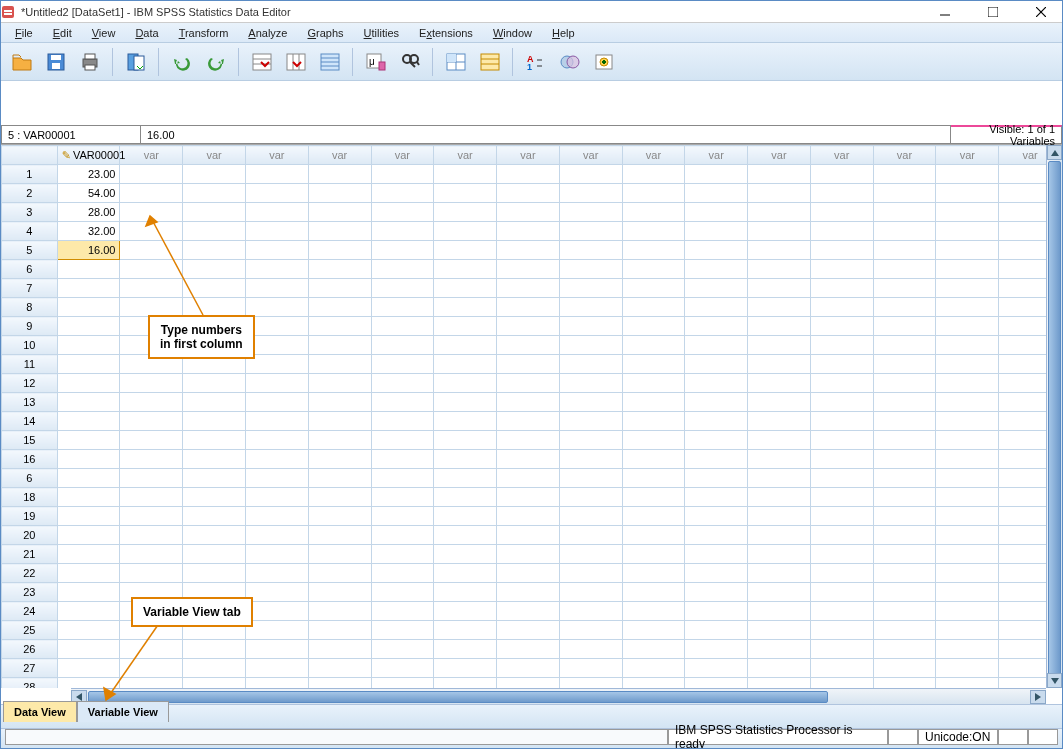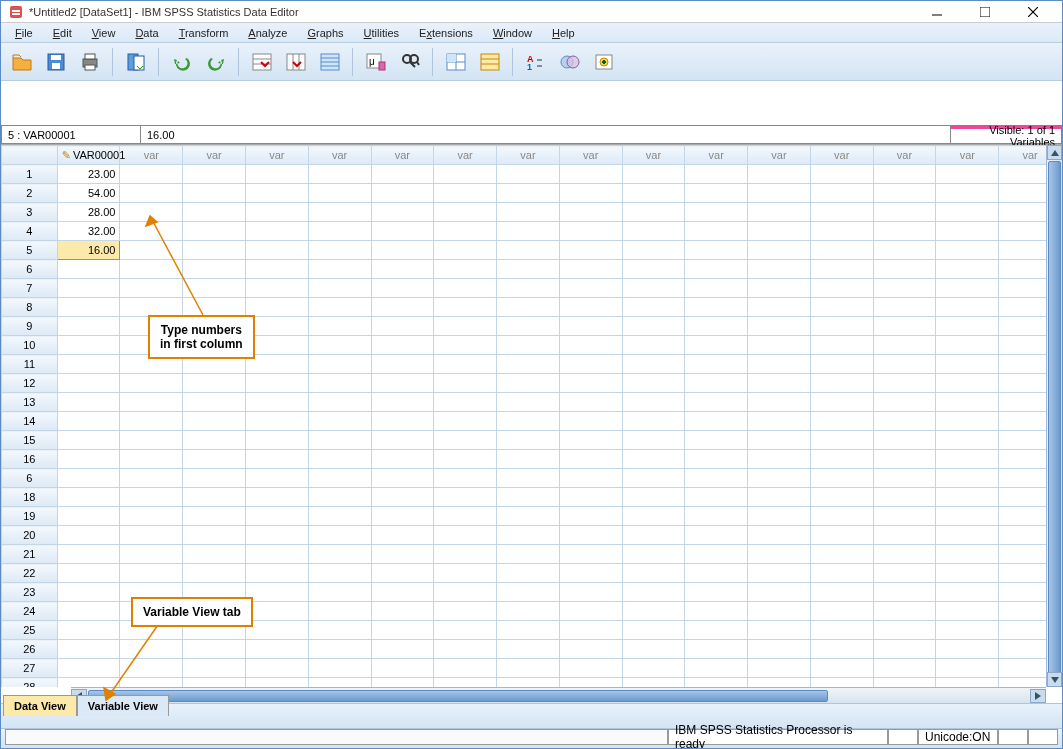--- a/index.html
+++ b/index.html
@@ -1,49 +1,49 @@
 <!DOCTYPE html>
 <html><head>
 <meta charset="utf-8">
 <style>
 * { box-sizing: border-box; margin: 0; padding: 0; }
 body { font-family: Arial, sans-serif; font-size: 11px; background: #fff; width: 1063px; height: 749px; overflow: hidden; display: flex; flex-direction: column; border: 1px solid #5a8bc4; }
-.titlebar { height: 22px; background: #fff; display: flex; align-items: center; padding: 0 8px; border-bottom: 1px solid #ccc; }
+.titlebar { height: 22px; background: #fff; display: flex; align-items: center; padding: 0 0; border-bottom: 1px solid #ccc; }
 .titlebar .app-icon { width: 14px; height: 14px; margin-right: 6px; }
 .titlebar .title { flex: 1; font-size: 11px; color: #333; }
 .titlebar .win-controls { display: flex; gap: 18px; padding-right: 6px; }
 .titlebar .win-btn { width: 30px; height: 18px; display: flex; align-items: center; justify-content: center; cursor: default; }
 .titlebar .win-btn svg { pointer-events: none; }
 .menubar { height: 20px; background: linear-gradient(#e9f2fb, #dbe9f7); display: flex; align-items: center; padding: 0 6px; gap: 4px; border-bottom: 1px solid #b8cde2; }
 .menubar .menu-item { padding: 2px 8px; color: #222; cursor: default; }
 .menubar .menu-item u { text-decoration: underline; }
 .toolbar { height: 38px; background: linear-gradient(#e9f2fb, #d3e4f3); display: flex; align-items: center; padding: 2px 6px; gap: 4px; border-bottom: 1px solid #b8cde2; }
 .toolbar .tb-btn { width: 30px; height: 30px; border: 1px solid transparent; display: flex; align-items: center; justify-content: center; }
 .toolbar .sep { width: 2px; height: 28px; border-left: 1px solid #b0c4de; margin: 0 3px; }
 .infobar { height: 20px; background: #fff; display: flex; align-items: stretch; border-bottom: 1px solid #aaa; font-size: 11px; margin-top: 44px; }
 .infobar .cell-ref { width: 140px; border: 1px solid #888; padding: 2px 6px; display:flex; align-items:center; }
 .infobar .cell-val { width: 810px; border: 1px solid #888; border-left: none; padding: 2px 6px; display:flex; align-items:center;}
-.infobar .vis-label { flex:1; border-top:4px solid #ec4899; border-bottom:1px solid #888; border-right:1px solid #888; text-align: right; padding: 2px 6px; display:flex; align-items:center; justify-content:flex-end;}
+.infobar .vis-label { flex:1; border-top:2px solid #ec4899; border-bottom:1px solid #888; border-right:1px solid #888; text-align: right; padding: 2px 6px; display:flex; align-items:center; justify-content:flex-end;}
 .grid-area { flex: 1; display: flex; flex-direction: column; overflow: hidden; background: #fff; }
 .grid-scroll { flex: 1; overflow: hidden; position: relative; }
 table.data-grid { border-collapse: collapse; table-layout: fixed; width: 100%; }
 table.data-grid th, table.data-grid td { border: 1px solid #c3d6e8; height: 19px; font-size: 11px; padding: 0 4px; background: #fff; text-align: right; }
 table.data-grid th { background: linear-gradient(#f3f8fd, #dde9f5); color: #888; font-weight: normal; text-align: center; }
 table.data-grid th.rownum { width: 55px; color: #000; background: linear-gradient(#f3f8fd, #dde9f5); text-align: center; }
 table.data-grid th.col-defined { color: #000; }
 table.data-grid td.selected { background: #fde9a9; border: 1px solid #d08c00; }
 .hscroll-track { height: 16px; background: linear-gradient(#f0f4f8, #d7e4f0); border-top: 1px solid #a0b8d8; display:flex; align-items:center; margin-left:70px; margin-right:16px;}
 .hscroll-track .arrow { width:16px; height:14px; background:#c9dbed; border:1px solid #8ba8c8; display:flex; align-items:center; justify-content:center;}
 .hscroll-track .thumb { height: 12px; background: linear-gradient(#a5c6e7,#6e9acb); border:1px solid #5a8bc4; border-radius:2px; width: 740px; margin-left:1px;}
 .hscroll-track .track-rest {flex:1;}
 .vscroll { position:absolute; right:0; top:0; bottom:0; width:16px; background:linear-gradient(90deg,#f0f4f8,#d7e4f0); border-left:1px solid #a0b8d8;}
 .vscroll .vthumb { position:absolute; top:16px; left:1px; right:1px; height:530px; background:linear-gradient(90deg,#a5c6e7,#6e9acb); border:1px solid #5a8bc4; border-radius:2px;}
 .vscroll .varrow {position:absolute; left:0; right:0; height:15px; background:#c9dbed; border:1px solid #8ba8c8; display:flex; align-items:center; justify-content:center;}
 .vscroll .varrow.top{top:0;} .vscroll .varrow.bot{bottom:0;}
-.view-tabs { height: 24px; background: linear-gradient(#e9f2fb, #d3e4f3); display: flex; align-items: flex-end; padding: 12px 2px; border-top:1px solid #b0c4de;}
+.view-tabs { height: 24px; background: linear-gradient(#e9f2fb, #d3e4f3); display: flex; align-items: flex-end; padding: 6px 2px; border-top:1px solid #b0c4de;}
 .view-tabs .tab { padding: 4px 10px; font-size: 11px; font-weight: bold; border: 1px solid #999; border-bottom: none; background: #dbe9f7; position: relative; top: 0px; cursor:default;}
 .view-tabs .tab.active { background: #fde9a9; color: #000; }
 .statusbar { height: 20px; background: linear-gradient(#e9f2fb, #d3e4f3); display: flex; align-items: flex-start; padding: 0 4px; font-size: 12px; border-top:1px solid #b0c4de;}
 .statusbar .stat-cell { border: 1px solid #999; padding: 1px 6px; height: 16px; display:flex; align-items:center; background:#fff;}
 .callout { position: absolute; background: #fff; border: 2px solid #e08000; padding: 6px 10px; font-size: 12px; font-weight: bold; color: #000; text-align: center; z-index: 50; }
 .callout-line { position: absolute; stroke: #e08000; stroke-width: 1.5; z-index:49;}
 .pencil-icon::before { content: "✎"; color: #c48a00; margin-right: 2px; }
 </style>
 </head>
 <body>

